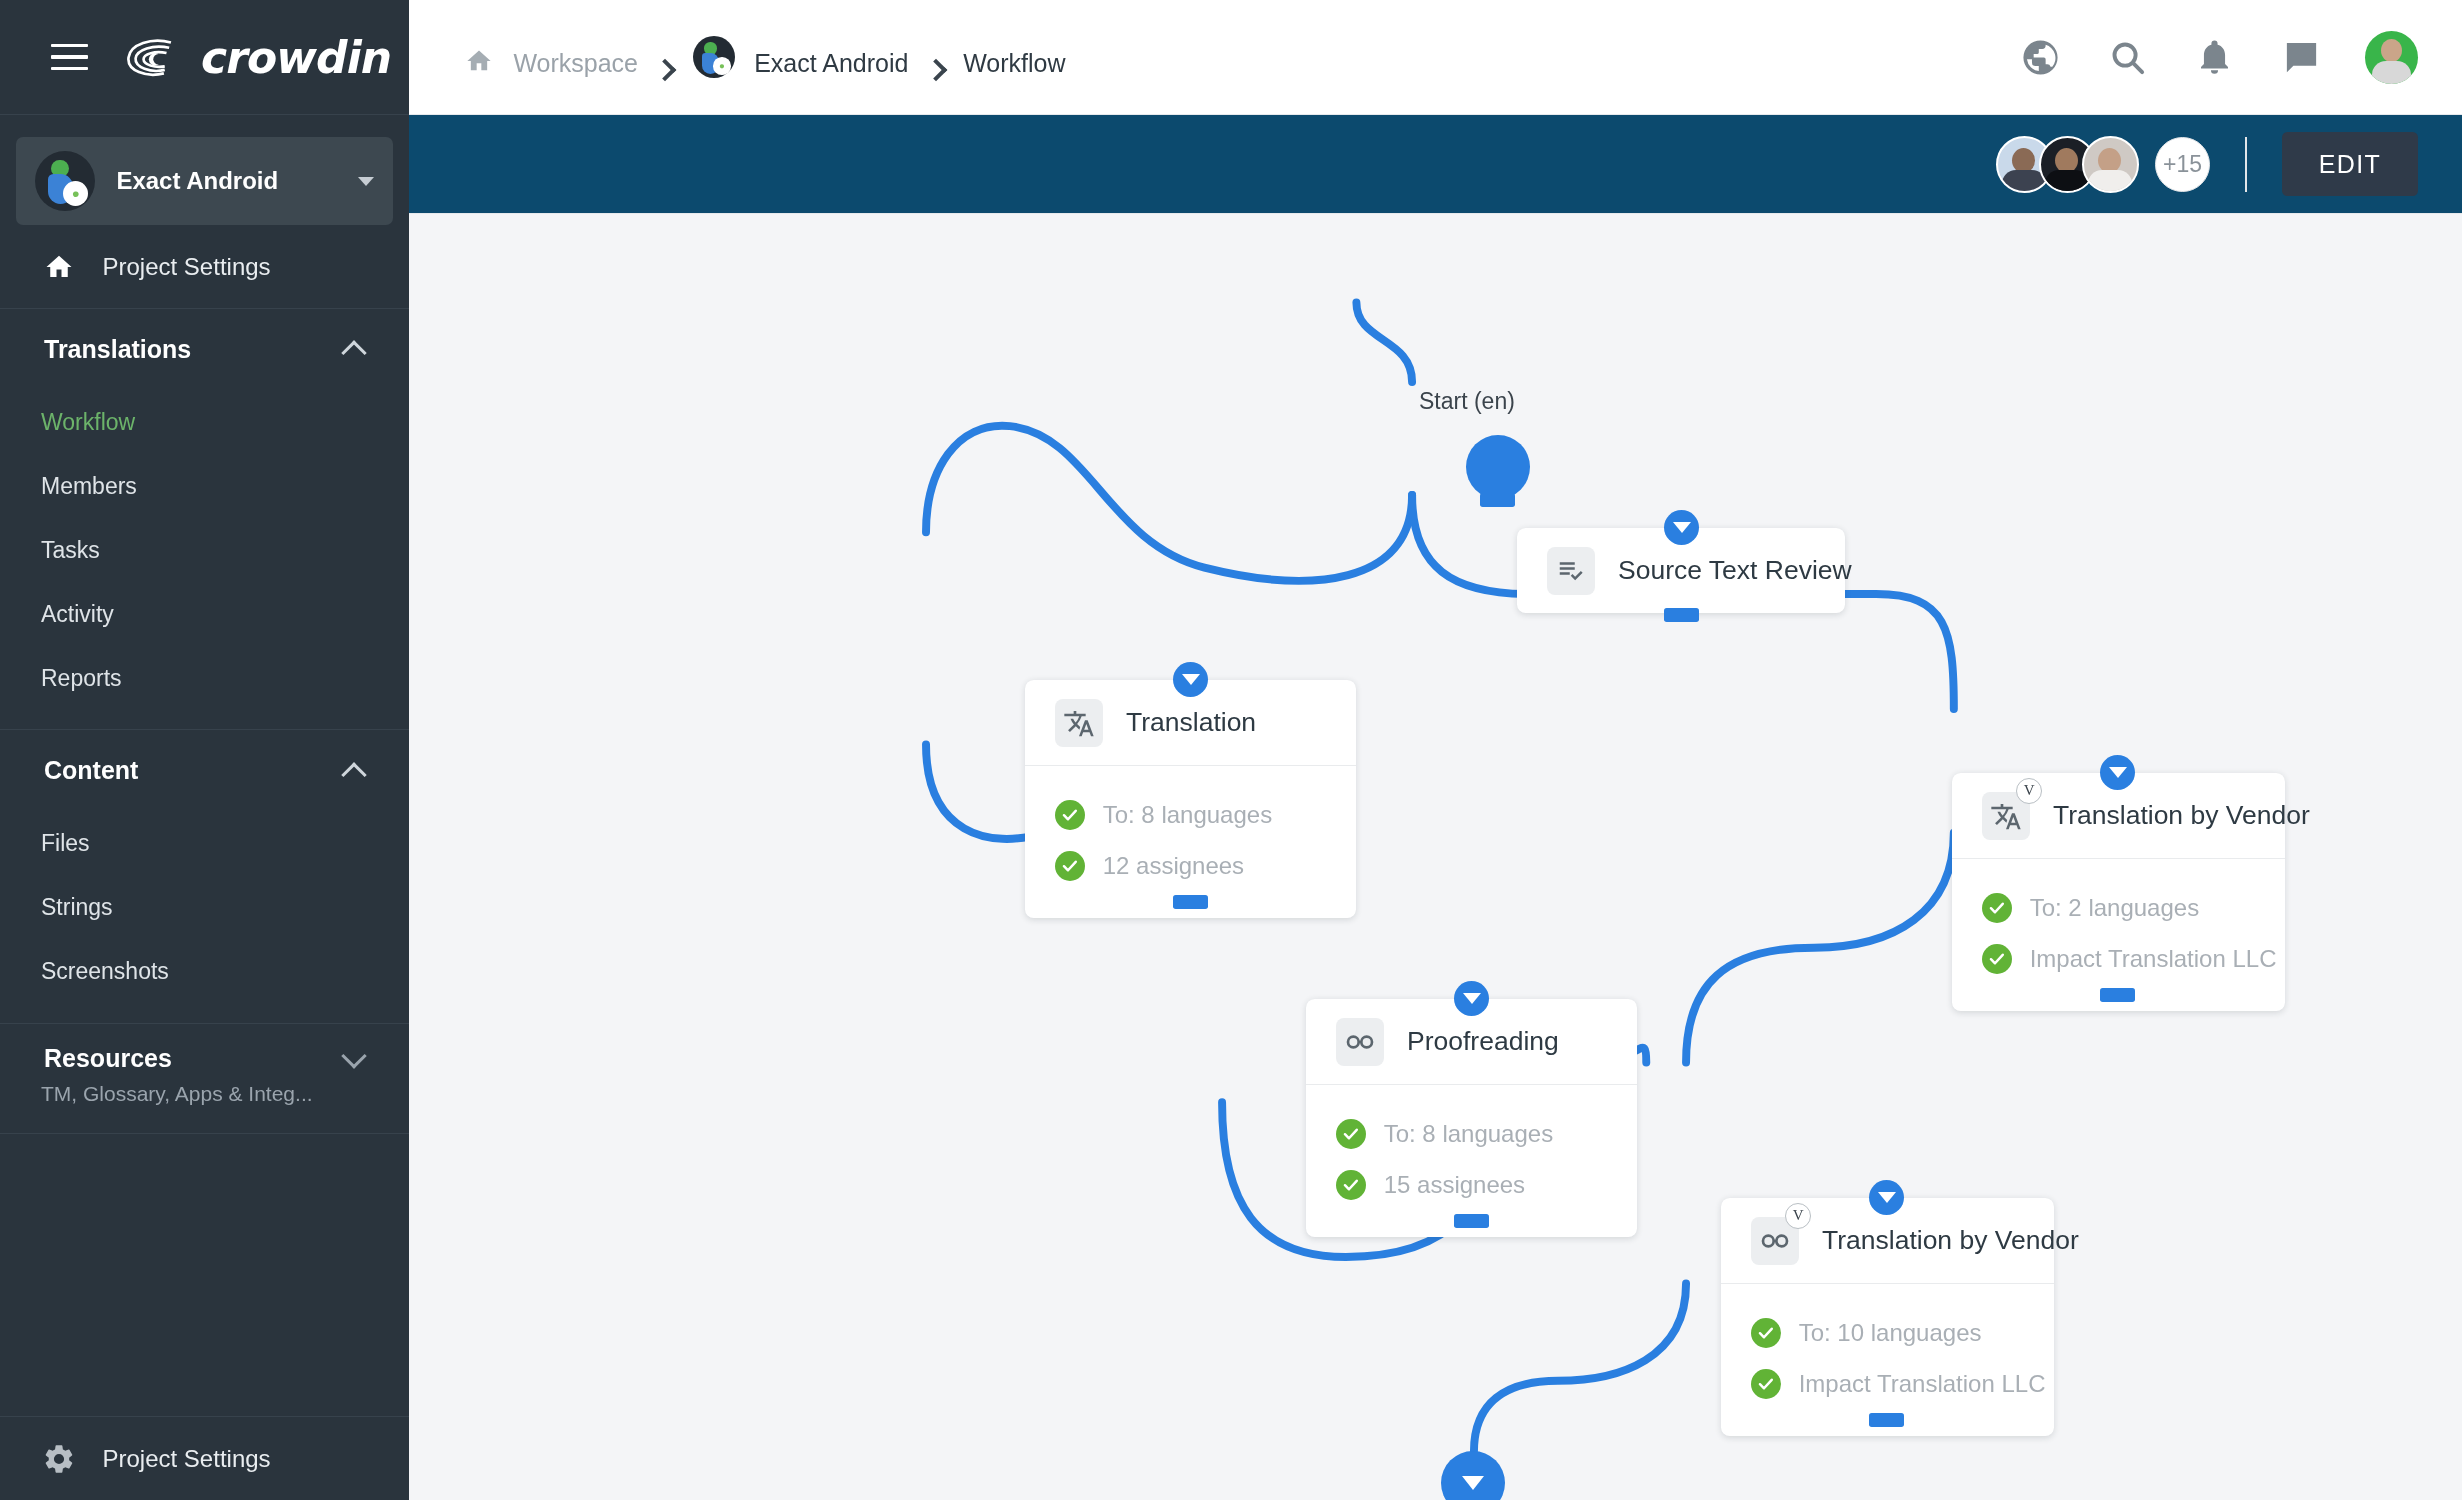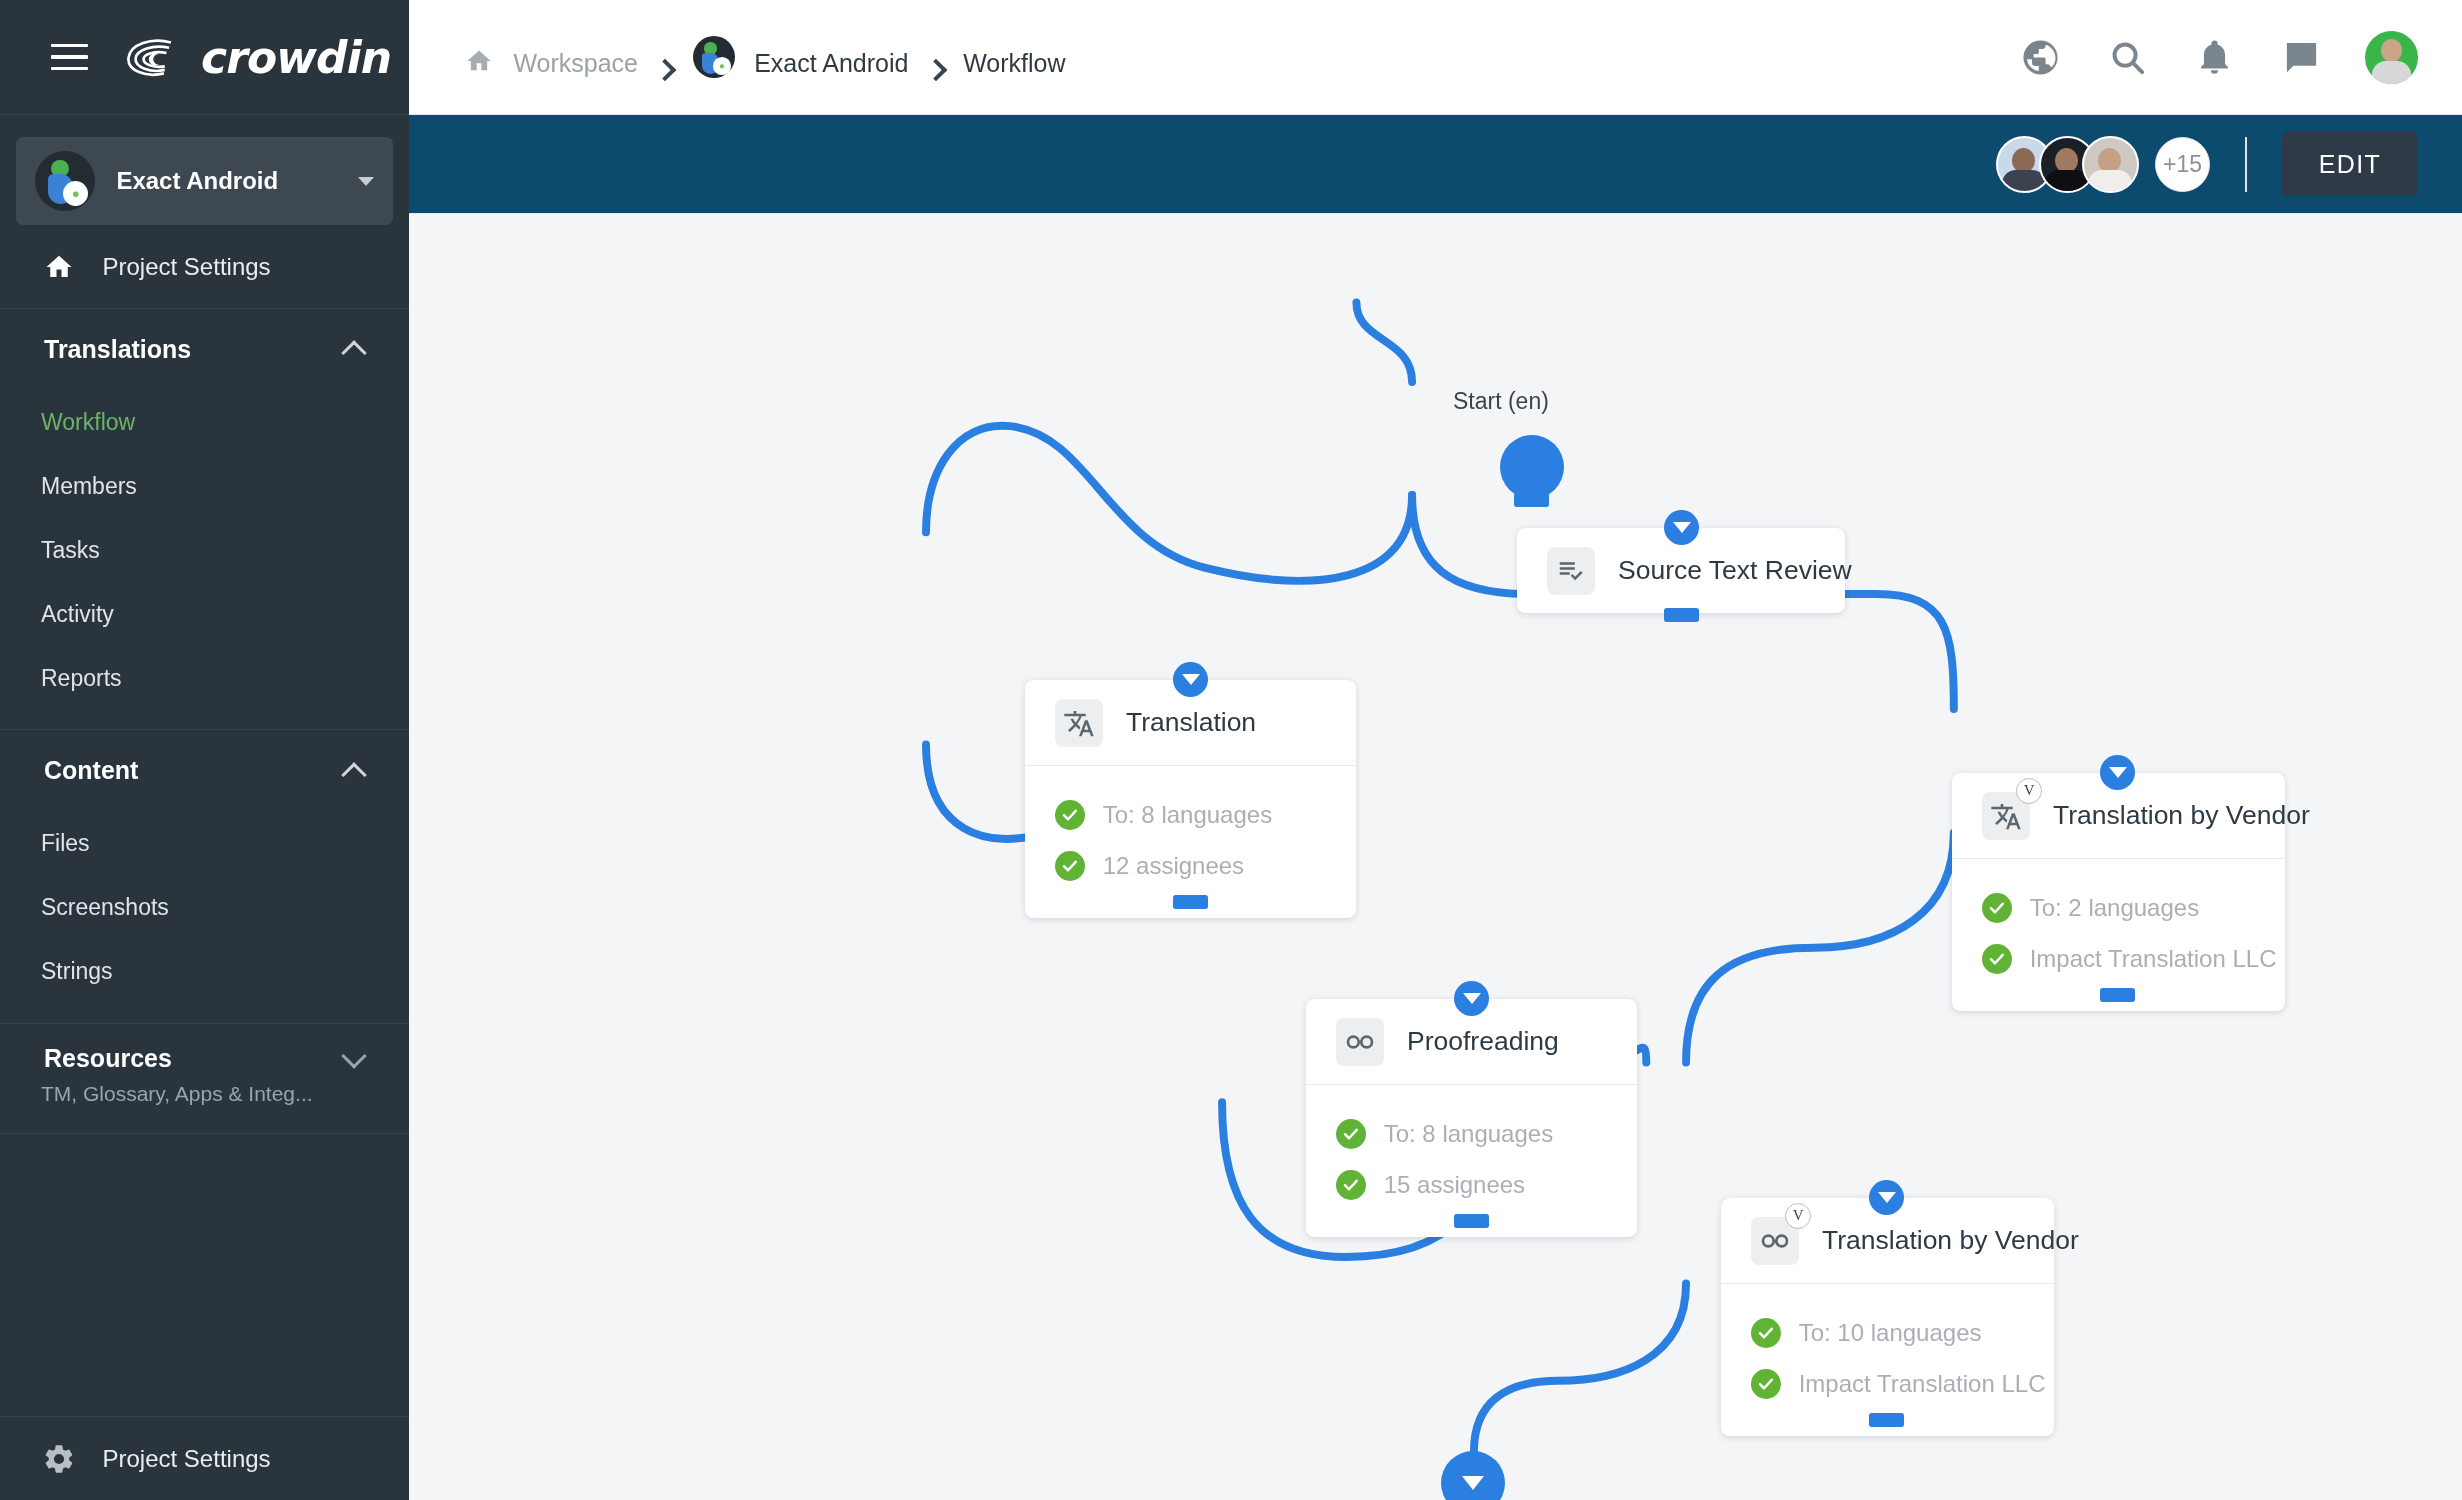--- a/index.html
+++ b/index.html
@@ -209,24 +209,24 @@
 
     <div class="sb-group">
       <div class="sb-group-head">
         <span class="sb-group-title">Content</span>
         <span class="chev"></span>
       </div>
       <div class="sb-sub">
           <span>Files</span>
         </div>
       <div class="sb-sub">
+          <span>Strings</span>
+        </div>
+      <div class="sb-sub">
           <span>Screenshots</span>
-        </div>
-      <div class="sb-sub">
-          <span>Strings</span>
         </div>
     </div>
 
     <div class="sb-group" style="padding-bottom:26.5px;">
       <div class="sb-group-head" style="height:69px;">
         <span class="sb-group-title">Resources</span>
         <span class="chev down"></span>
       </div>
       <div class="sb-group-sub">TM, Glossary, Apps &amp; Integ...</div>
     </div>
@@ -326,21 +326,21 @@
           <path d="M585 600 C585 700 655 720 720 700 C790 678 795 596 860 600 C910 604 920 660 920 700"></path>
 
           <path d="M1748 700 C1748 790 1680 830 1590 830 C1490 830 1445 870 1445 960"></path>
 
           <path d="M920 1005 C920 1120 960 1180 1060 1180 C1180 1180 1230 1120 1230 1010 C1230 950 1290 920 1345 946 C1390 967 1400 920 1400 960"></path>
 
           <path d="M1445 1210 C1445 1295 1370 1320 1300 1320 C1240 1320 1205 1345 1205 1400"></path>
         </g>
       </svg>
 
-      <div class="term-node" style="left:1091px; top:221px;">
+      <div class="term-node" style="left:1057px; top:221px;">
         <div class="term-label" style="left:-47px; top:-47px;">Start (en)</div>
         <div class="term-circle"></div>
         <div class="port port-out" style="left:14px; top:58px;"></div>
       </div>
 
       <div class="wf-node" style="left:1108px; top:314px; width:328px;">
         <div class="port port-in" style="left:147px; top:-17.7px;">
             <span class="tri-dn"></span>
           </div>
         <div class="wf-head">

